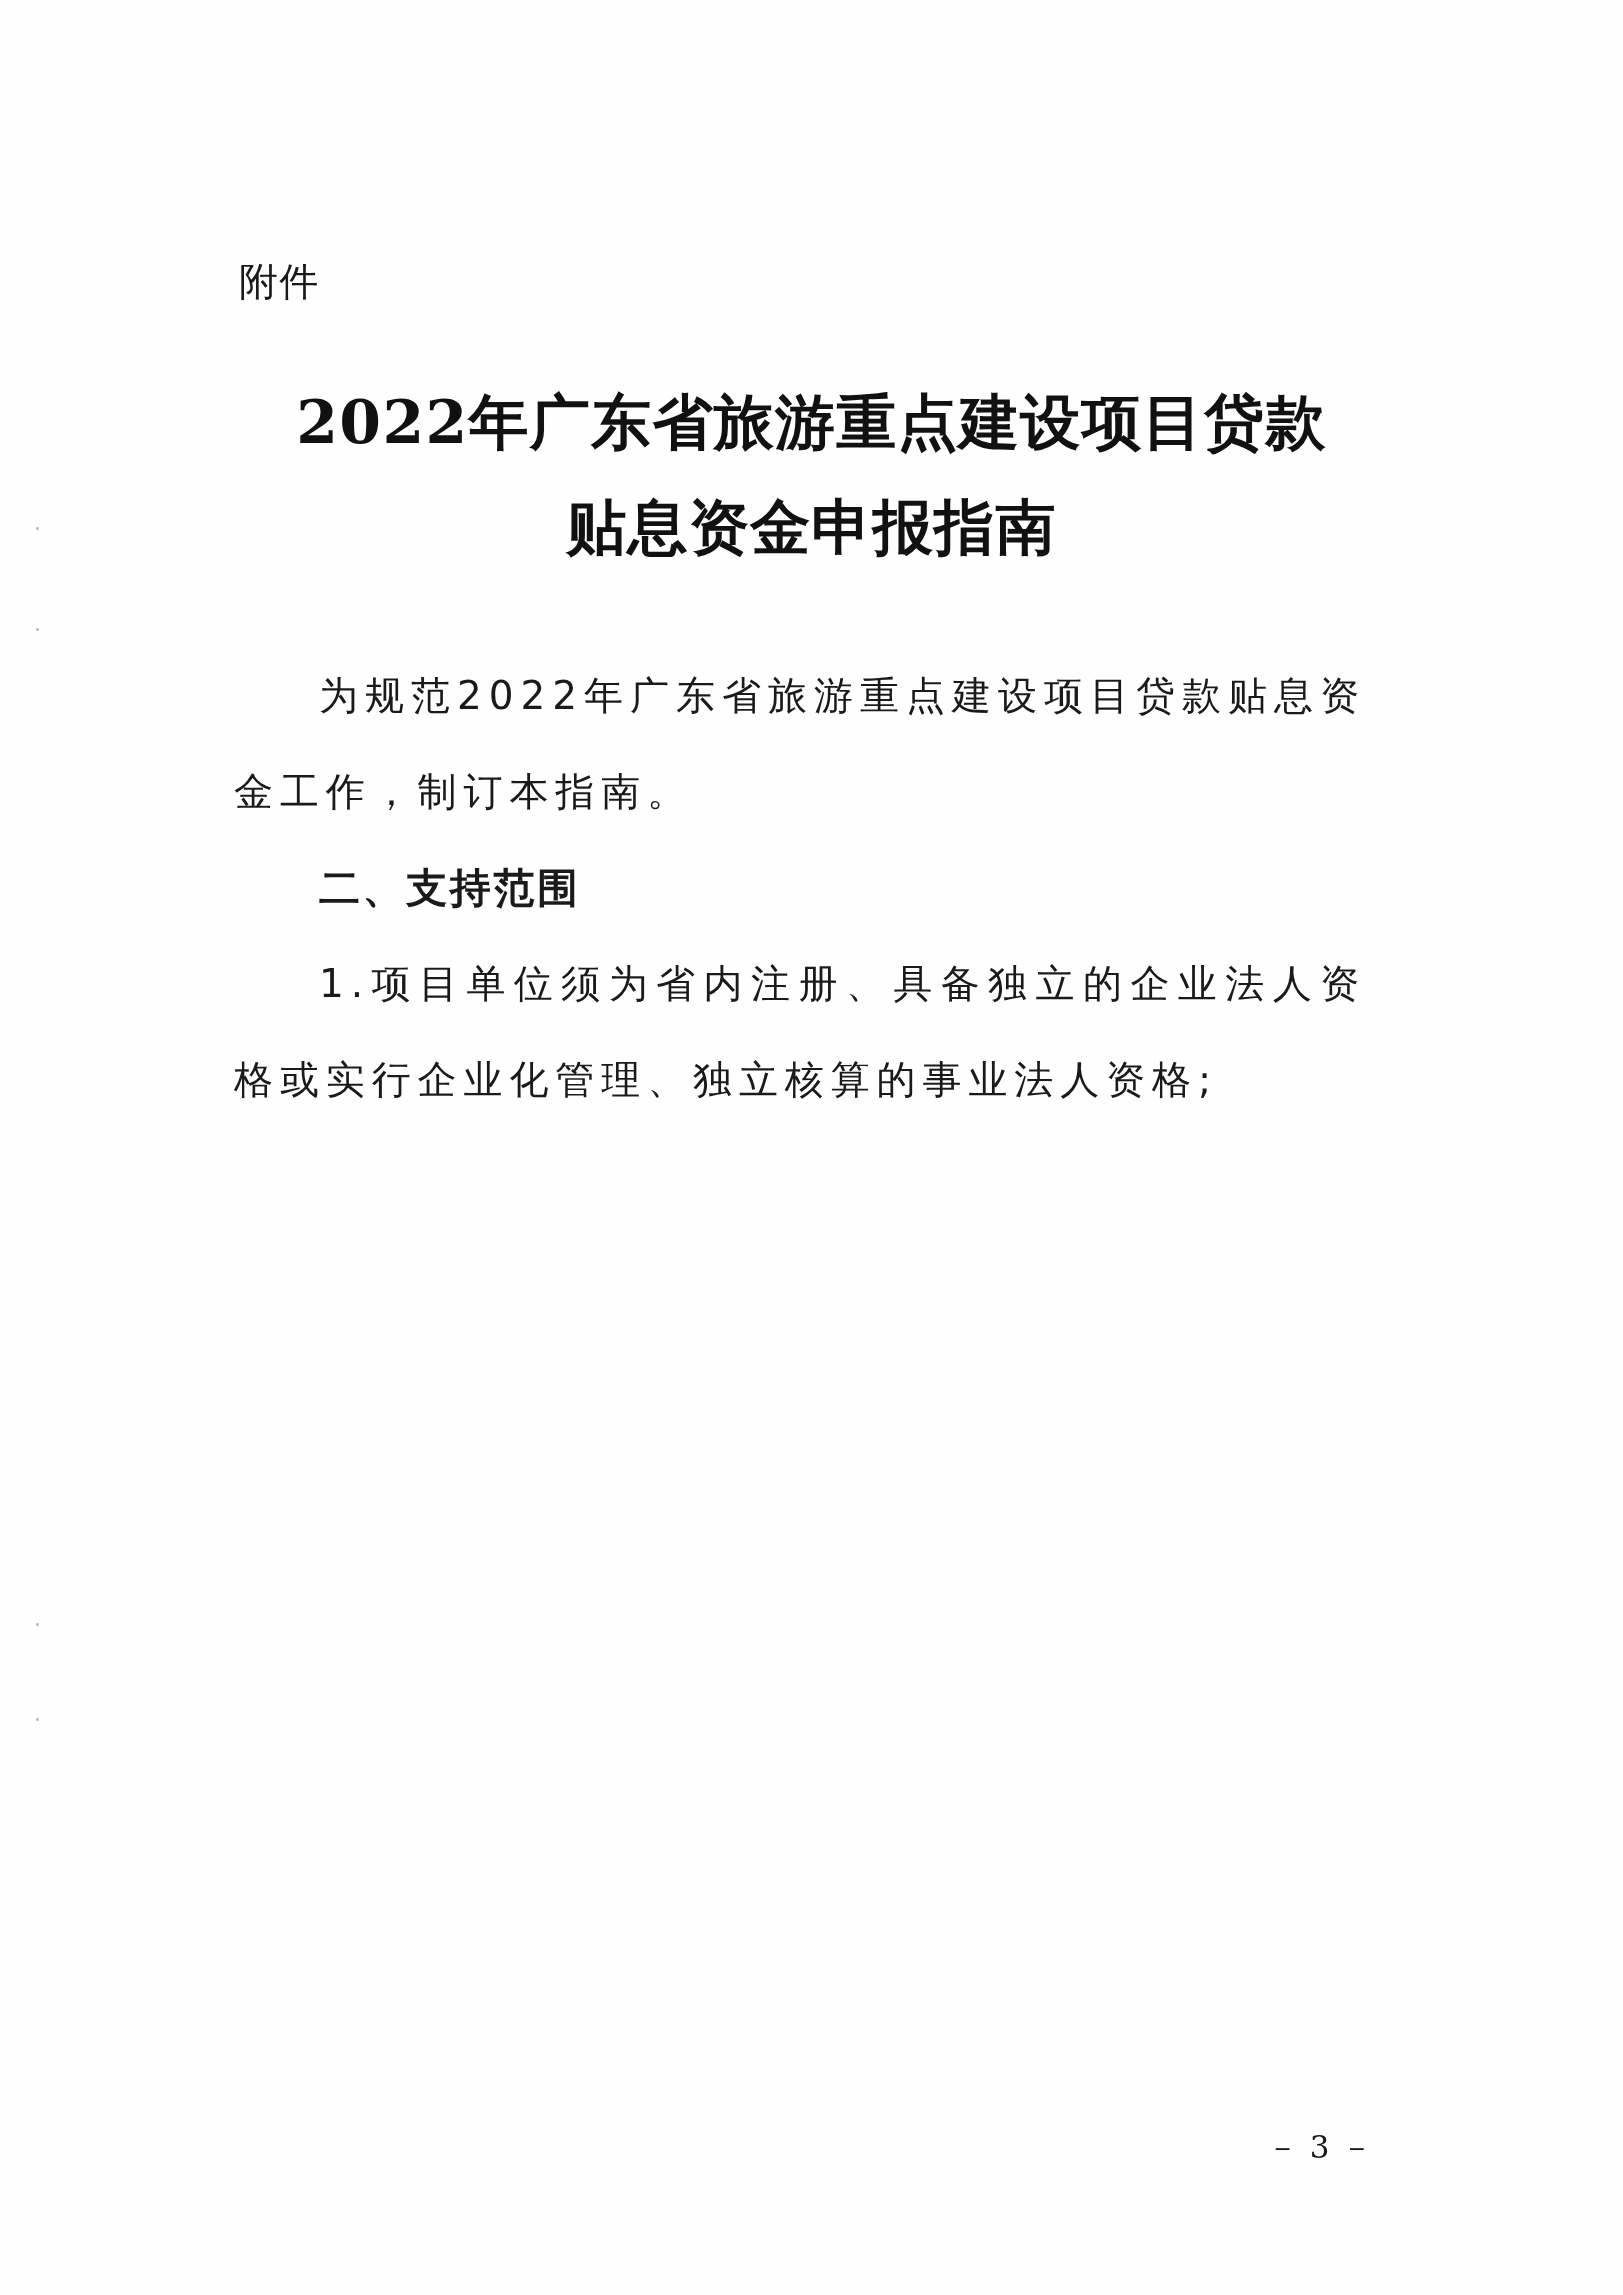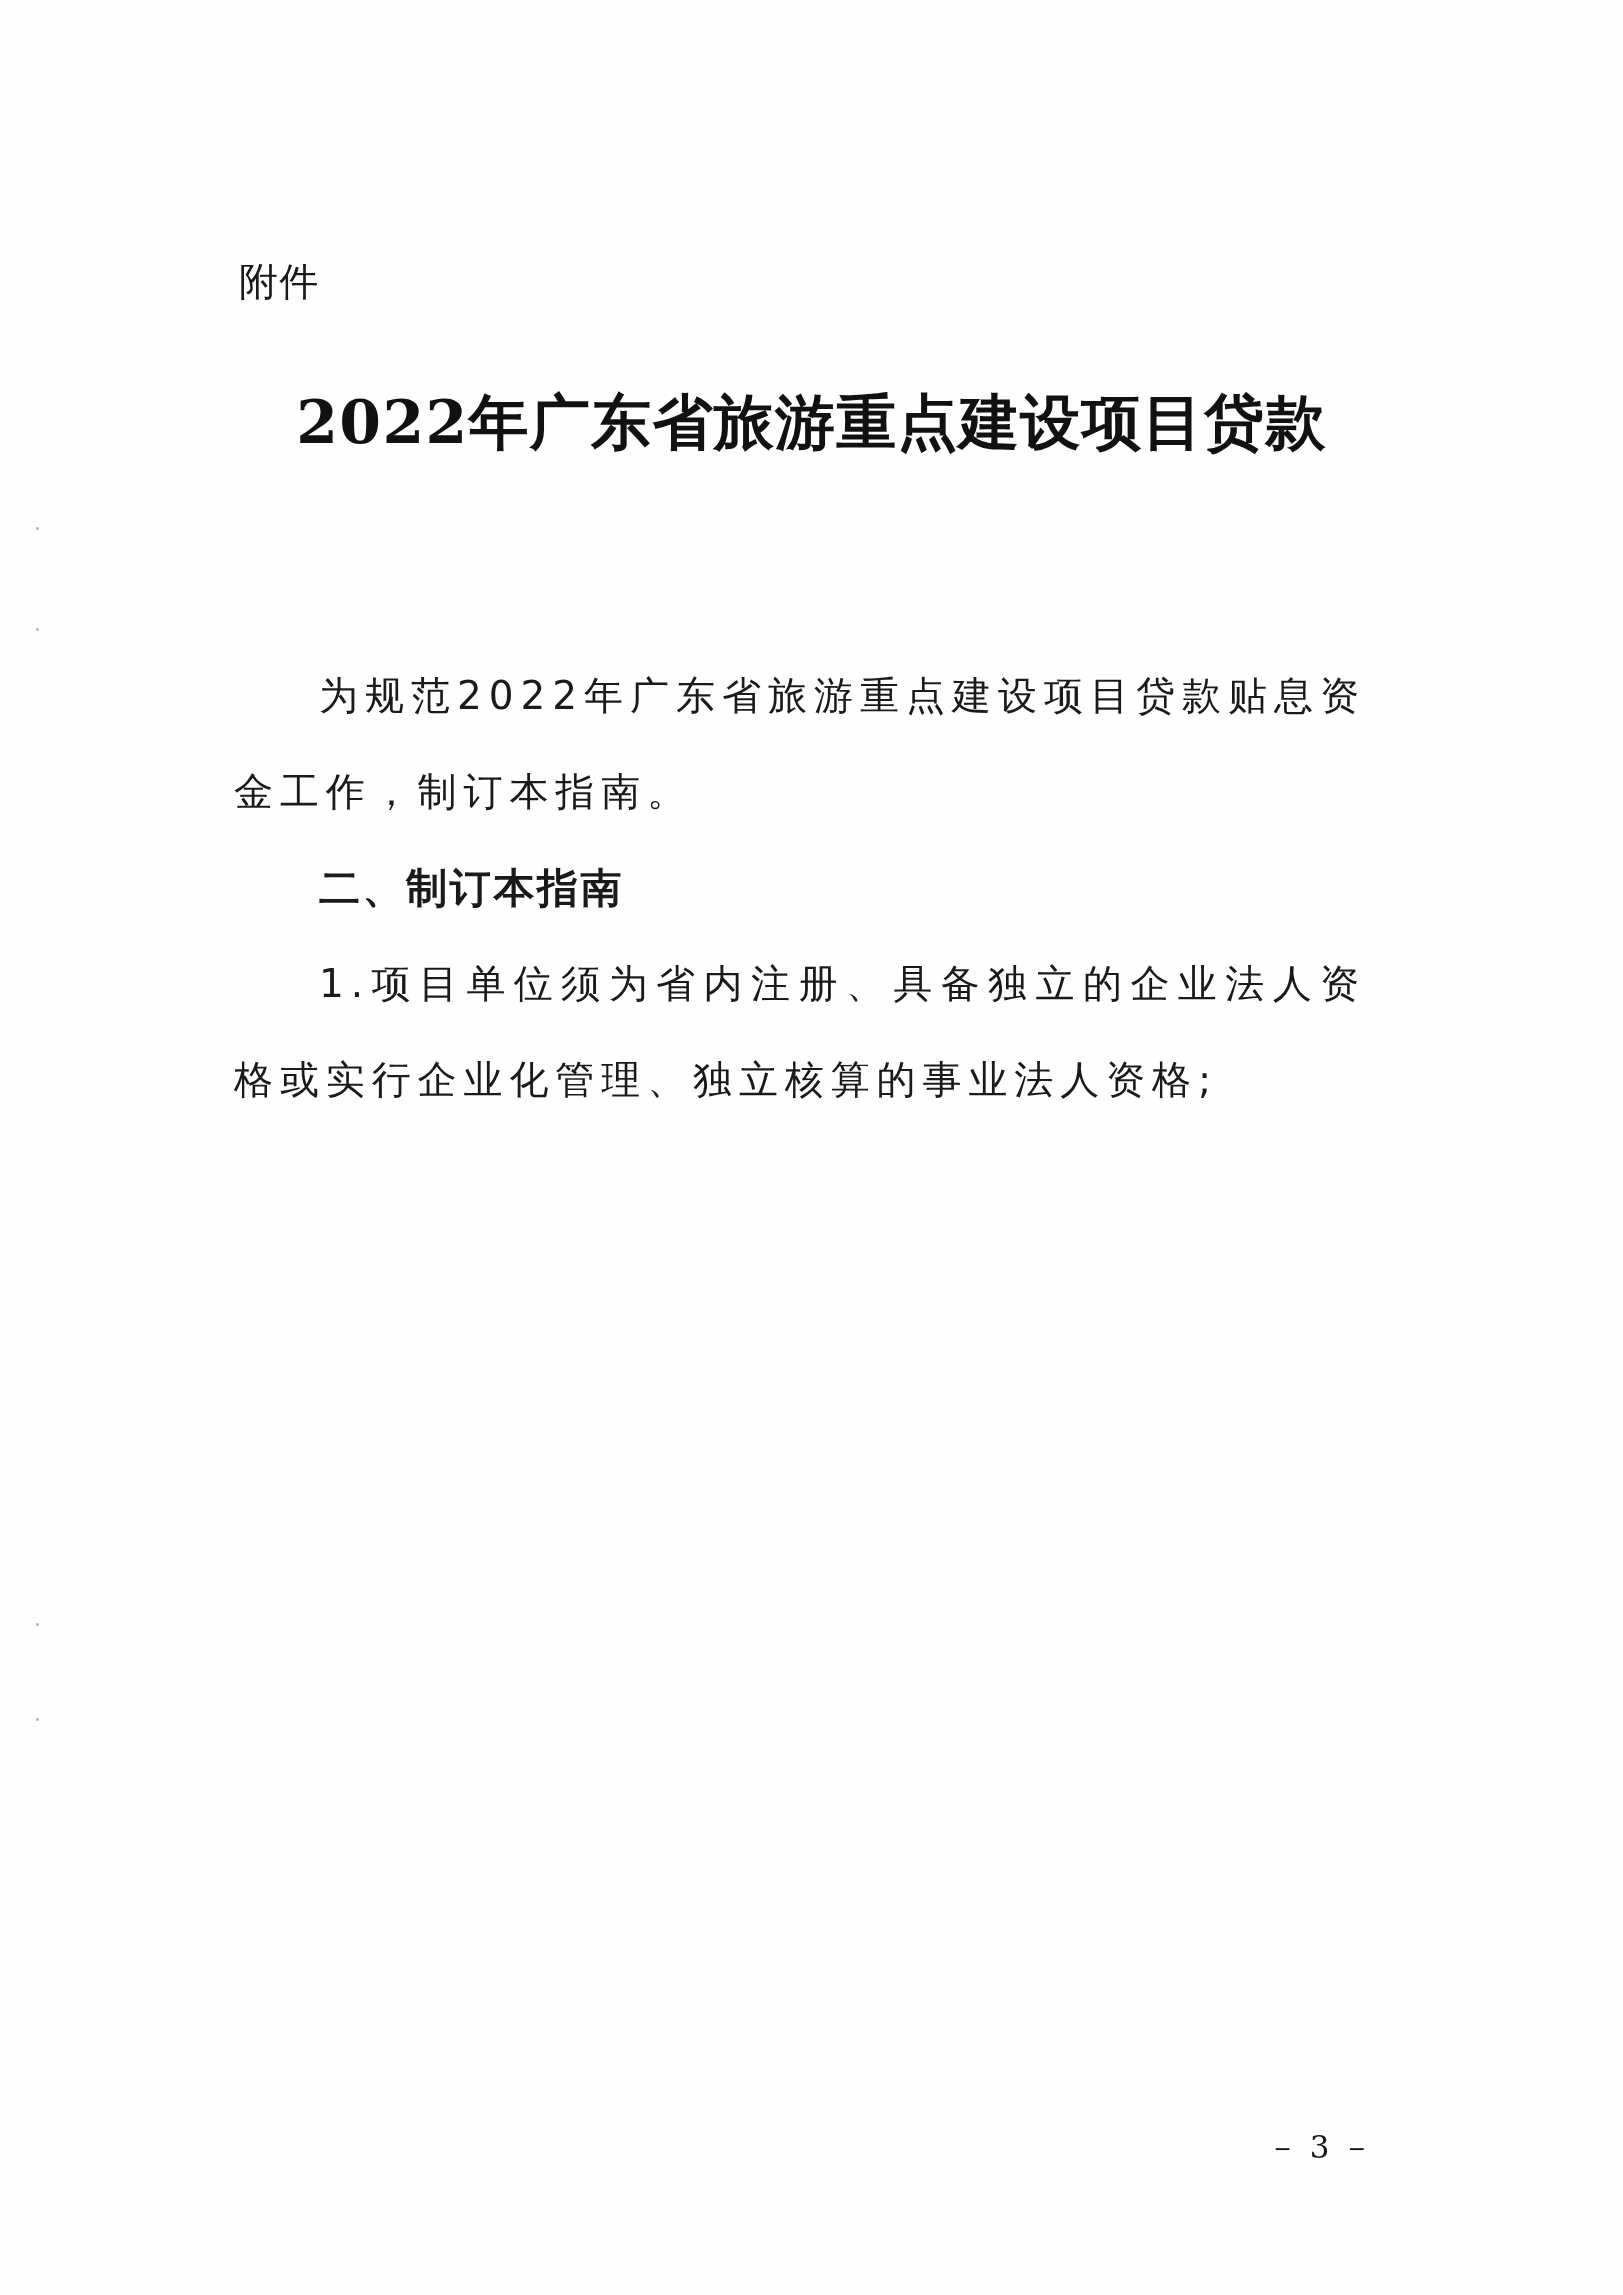--- a/index.html
+++ b/index.html
@@ -26,25 +26,26 @@
 <div class="page">
 
   <div class="speck" style="left:36px;top:527px;"></div>
   <div class="speck" style="left:36px;top:628px;"></div>
   <div class="speck" style="left:36px;top:1623px;"></div>
   <div class="speck" style="left:36px;top:1718px;"></div>
 
   <div class="attachment">附件</div>
 
   <div class="title l1">2022年广东省旅游重点建设项目贷款</div>
+  <div class="title l2">贴息资金申报指南</div>
 
   <div class="body" style="top:648px;">
     <p class="para">为规范2022年广东省旅游重点建设项目贷款贴息资金工作，制订本指南。</p>
 
 
-    <p class="heading">二、制订本指南</p>
+    <p class="heading">二、支持范围</p>
 
     <p class="para">1.项目单位须为省内注册、具备独立的企业法人资格或实行企业化管理、独立核算的事业法人资格;</p>
   </div>
 
   <div class="page-number">－3－</div>
 </div>
 
 
 </body></html>

